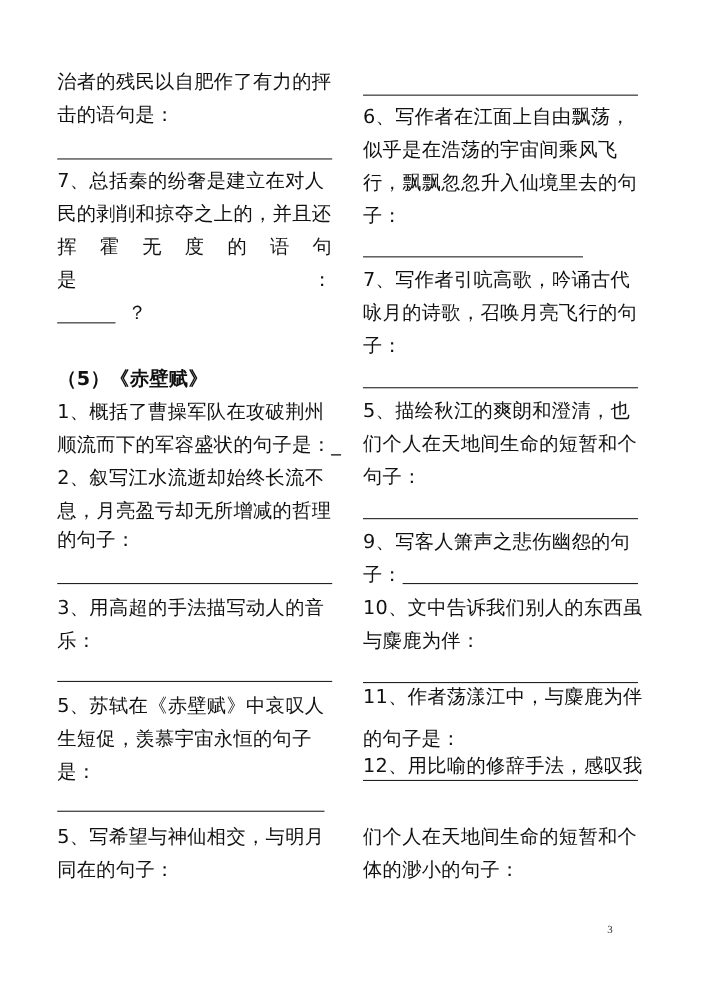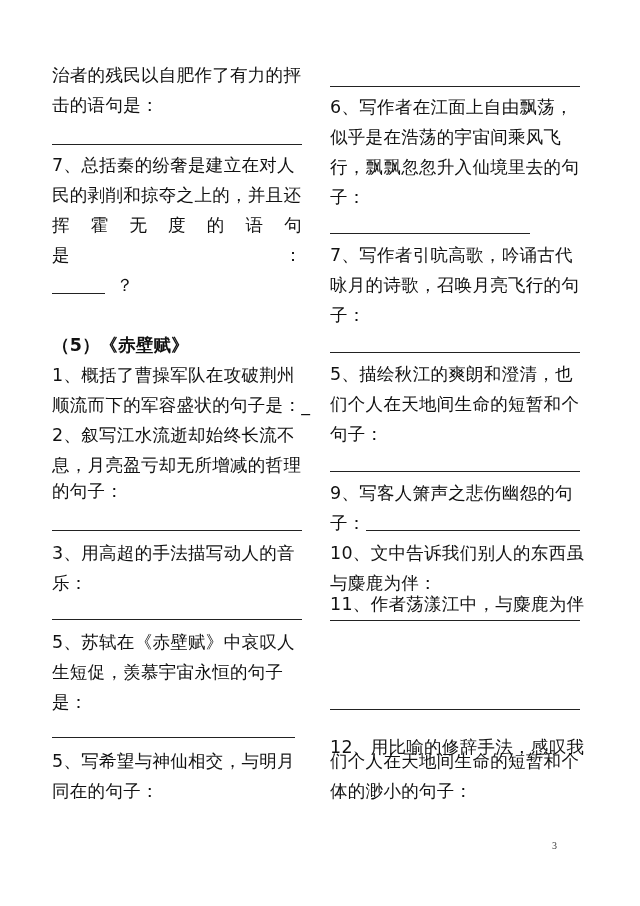--- a/index.html
+++ b/index.html
@@ -82,21 +82,22 @@
   <div class="rule" style="left:330px; top:471px; width:250px"></div>
 
   <div class="ln col-r" style="top:482px">9、写客人箫声之悲伤幽怨的句</div>
   <div class="ln col-r" style="top:512px">子：</div>
   <div class="rule" style="left:366px; top:530px; width:214px"></div>
 
   <div class="ln col-r" style="top:542px">10、文中告诉我们别人的东西虽</div>
   <div class="ln col-r" style="top:572px">与麋鹿为伴：</div>
   <div class="rule" style="left:330px; top:620px; width:250px"></div>
 
-  <div class="ln col-r" style="top:593px">11、作者荡漾江中，与麋鹿为伴</div>
+  <div class="ln col-r" style="top:623px">11、作者荡漾江中，与麋鹿为伴</div>
+  <div class="ln col-r" style="top:661px">的句子是：</div>
   <div class="rule" style="left:330px; top:709px; width:250px"></div>
 
-  <div class="ln col-r" style="top:736px">12、用比喻的修辞手法，感叹我</div>
+  <div class="ln col-r" style="top:686px">12、用比喻的修辞手法，感叹我</div>
   <div class="ln col-r" style="top:750px">们个人在天地间生命的短暂和个</div>
   <div class="ln col-r" style="top:780px">体的渺小的句子：</div>
 
   <div class="pagenum">3</div>
 </div>
 
 </body></html>

